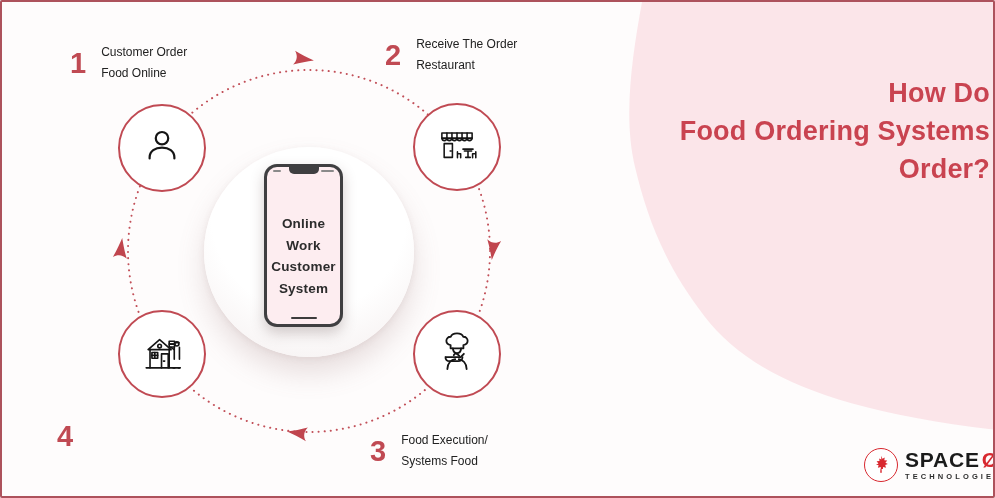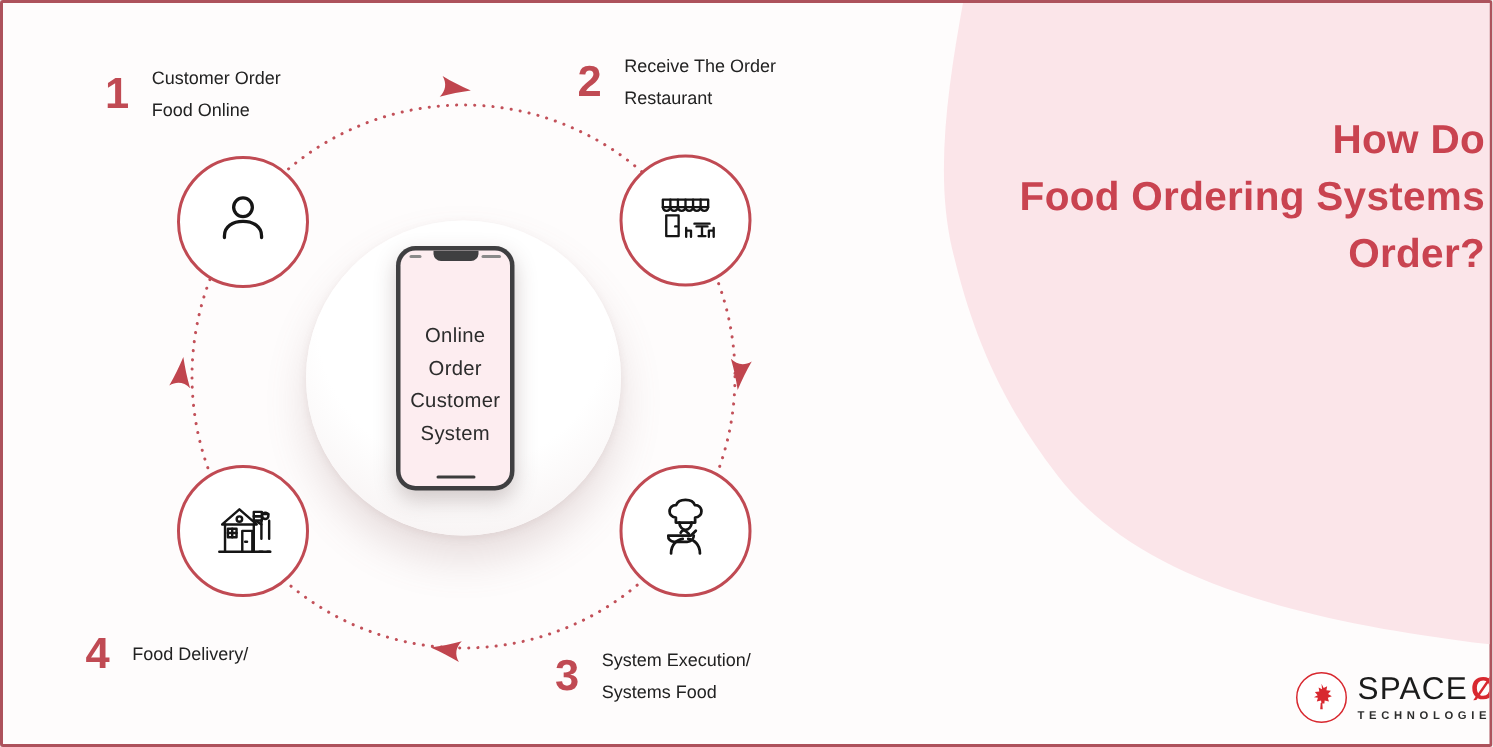--- a/index.html
+++ b/index.html
@@ -37,21 +37,21 @@
   }
   .phone-screen{
     position:relative;width:100%;height:100%;background:var(--screen-pink);
     border-radius:10px;overflow:hidden;
   }
   .notch{position:absolute;top:0;left:50%;transform:translateX(-50%);width:30px;height:7px;background:var(--frame);border-radius:0 0 5px 5px;}
   .status-left{position:absolute;top:3px;left:6px;width:8px;height:2px;background:#8a8a8a;border-radius:1px;}
   .status-right{position:absolute;top:3px;right:6px;width:13px;height:2px;background:#8a8a8a;border-radius:1px;}
   .screen-text{
     position:absolute;top:46px;left:0;width:100%;text-align:center;
-    font-size:13.5px;font-weight:400;color:#2c2c2c;line-height:21.5px;letter-spacing:0.2px;
+    font-size:13.5px;font-weight:700;color:#2c2c2c;line-height:21.5px;letter-spacing:0.2px;
   }
   .home-bar{position:absolute;bottom:5px;left:50%;transform:translateX(-50%);width:26px;height:2.5px;background:#3c3c3c;border-radius:2px;}
   .node{
     position:absolute;width:88px;height:88px;border-radius:50%;
     background:#ffffff;border:2px solid var(--accent);
     display:flex;align-items:center;justify-content:center;
   }
   .node-1{left:116px;top:102px;}
   .node-2{left:411px;top:101px;}
   .node-3{left:411px;top:308px;}
@@ -71,21 +71,21 @@
   .step-3{left:368px;top:428px;}
   .step-4{left:55px;top:420px;}
   
   .logo{position:absolute;left:862px;top:446px;display:flex;align-items:center;gap:7px;}
   .leaf-badge{
     width:34px;height:34px;border:1.6px solid #d8282f;border-radius:50%;
     display:flex;align-items:center;justify-content:center;background:#fff;
   }
   .logo-text{display:flex;flex-direction:column;}
   .brand-row{display:flex;align-items:center;gap:2px;}
-  .brand{font-size:21px;font-weight:400;letter-spacing:0.8px;color:#1b1b1b;line-height:1;}
+  .brand{font-size:21px;font-weight:700;letter-spacing:0.8px;color:#1b1b1b;line-height:1;}
   .brand-symbol{font-size:21px;font-weight:800;color:#d8282f;line-height:1;}
   .subtitle{font-size:7.5px;font-weight:600;letter-spacing:3.1px;color:#2e2e2e;margin-top:2.5px;}
 </style>
 </head>
 <body>
 
 <div class="canvas">
 
   <svg class="blob-svg" viewBox="0 0 995 498">
     <path d="M 640,0 C 630,55 621,115 633,165 C 645,215 662,262 703,315 C 745,369 822,408 995,428 L 995,0 Z" fill="#fbe5e9"></path>
@@ -102,21 +102,21 @@
   </div>
 
   <div class="center-circle"></div>
   <div class="phone">
     <div class="phone-screen">
       <div class="notch"></div>
       <div class="status-left"></div>
       <div class="status-right"></div>
       <div class="screen-text">
         <div>Online</div>
-        <div>Order</div>
+        <div>Work</div>
         <div>Customer</div>
         <div>System</div>
       </div>
       <div class="home-bar"></div>
     </div>
   </div>
 
   <div class="node node-1">
     <span>
       <svg viewBox="0 0 48 48" width="44" height="44" fill="none" stroke="#151515" stroke-width="2.4" stroke-linecap="round">
@@ -209,29 +209,28 @@
     <div class="step-number">2</div>
     <div class="step-label">
       <div>Receive The Order</div>
       <div>Restaurant</div>
     </div>
   </div>
 
   <div class="step step-3">
     <div class="step-number">3</div>
     <div class="step-label">
-      <div>System Execution/</div>
+      <div>Food Execution/</div>
       <div>Systems Food</div>
     </div>
   </div>
 
   <div class="step step-4">
     <div class="step-number">4</div>
     <div class="step-label">
-      <div>Food Delivery/</div>
     </div>
   </div>
 
   <div class="logo">
     <div class="leaf-badge">
       <svg viewBox="0 0 24 24" width="22" height="22">
         <path fill="#d8282f" d="M12 2l1.6 3.1 2.5-1.2-.5 2.9 3.2.3-2 2.4 2.7 1.5-2.9 1.1.8 2.8-3.1-.7-.2 2.2h-2.2l-.2-2.2-3.1.7.8-2.8L6.5 11.9l2.7-1.5-2-2.4 3.2-.3-.5-2.9 2.5 1.2z"></path>
         <path fill="#d8282f" d="M11.4 16h1.2l.3 4.5h-1.8z"></path>
       </svg>
     </div>

